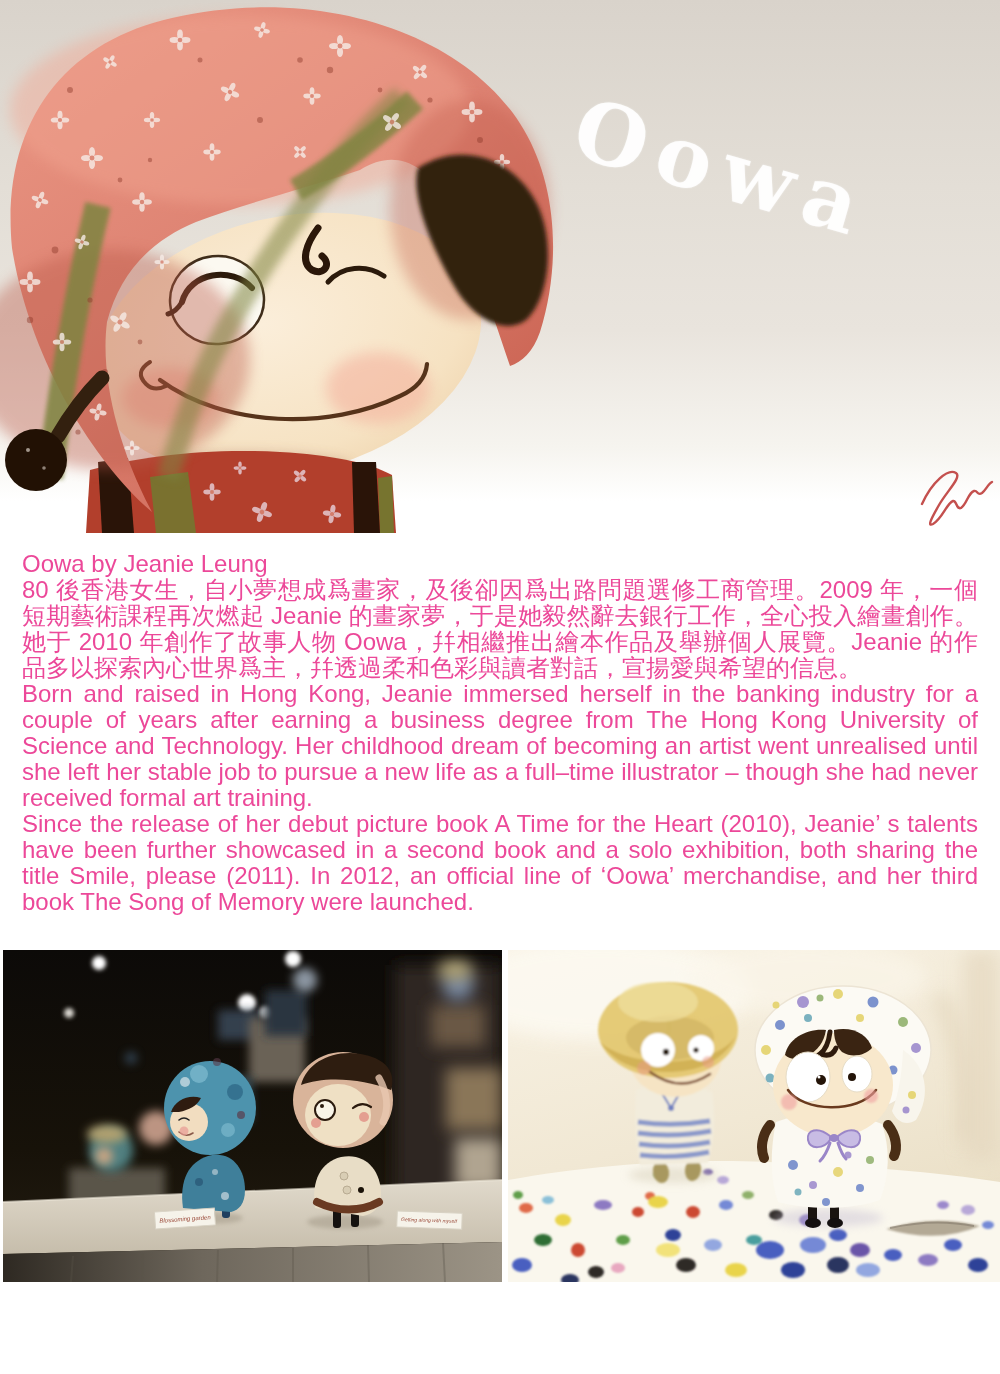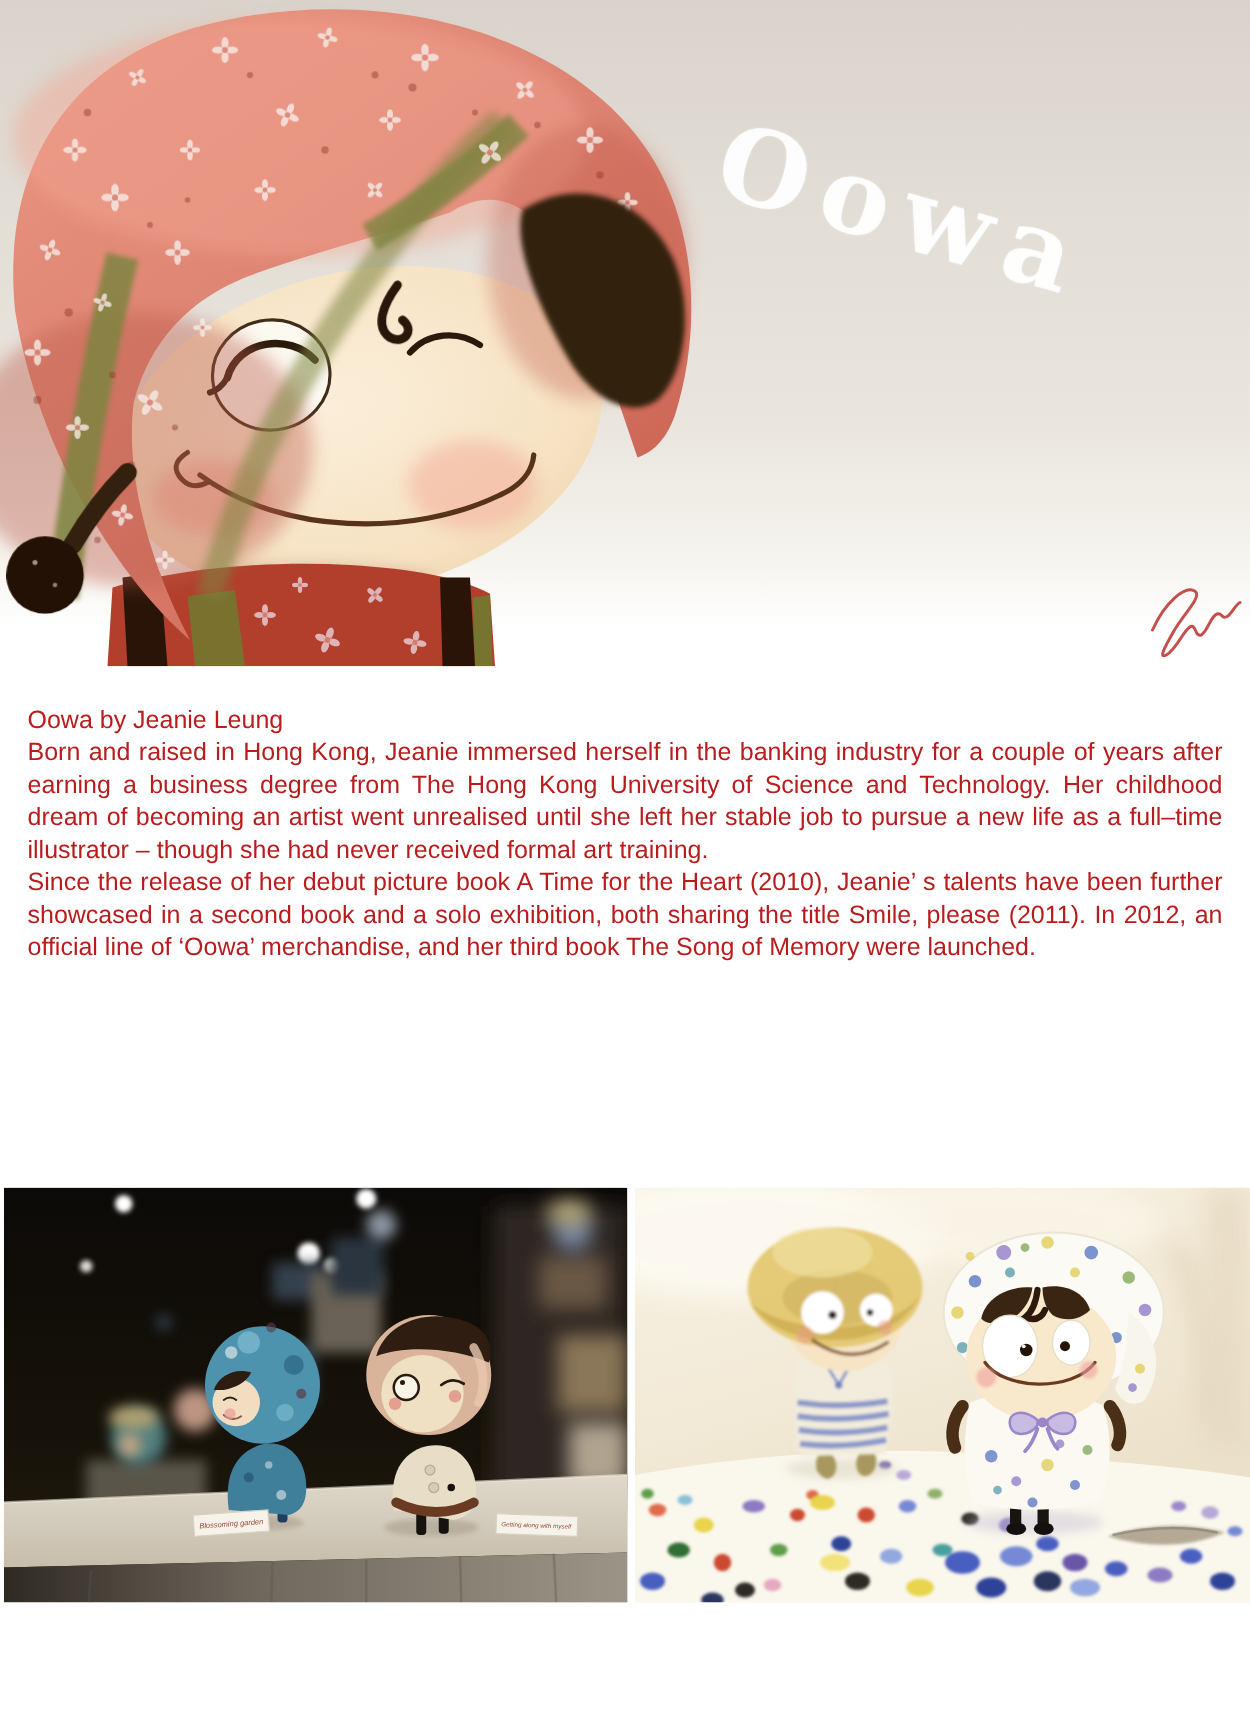--- a/index.html
+++ b/index.html
@@ -24,22 +24,22 @@
     font-weight:bold;font-size:84px;line-height:1;
     letter-spacing:12px;color:rgba(255,255,255,0.88);
     text-shadow:0 0 2px rgba(255,255,255,0.55);
     user-select:none;
   }
   .hero-signature{position:absolute;left:916px;top:460px;width:80px;height:66px;}
   .sr-only{position:absolute;width:1px;height:1px;overflow:hidden;clip:rect(0 0 0 0);white-space:nowrap;}
 
   
   .article{
-    position:relative;margin:30px 22px 0 22px;width:956px;
-    color:#b91c1c;font-size:20px;line-height:26px;
+    position:relative;margin:18px 22px 0 22px;width:956px;
+    color:#ec4899;font-size:24px;line-height:26px;
   }
   .article p{margin:0;text-align:justify;}
   .article .title{text-align:left;}
 
   
   .gallery{
     position:absolute;left:0;top:950px;width:1000px;height:332px;
     display:flex;gap:6px;padding-left:3px;box-sizing:border-box;
   }
   .photo{position:relative;height:332px;margin:0;overflow:hidden;}
@@ -194,20 +194,21 @@
     <div class="hero-signature">
       <svg width="80" height="66" viewBox="0 0 80 66" aria-hidden="true">
         <path d="M6,44 C16,22 32,8 40,13 C46,17 31,31 23,45 C15,59 11,67 17,64 C26,59 31,43 37,41 C41,40 40,50 45,48 C51,44 52,33 58,31 C62,30 61,36 66,33 C70,30 72,24 76,22" fill="none" stroke="#c4504e" stroke-width="2.4" stroke-linecap="round"></path>
       </svg>
       <span class="sr-only">Jeanie</span>
     </div>
   </figure>
 
   <section class="article">
     <p class="title">Oowa by Jeanie Leung</p>
+    <p lang="zh-Hant">80 後香港女生，自小夢想成爲畫家，及後卻因爲出路問題選修工商管理。2009 年，一個短期藝術課程再次燃起 Jeanie 的畫家夢，于是她毅然辭去銀行工作，全心投入繪畫創作。她于 2010 年創作了故事人物 Oowa，幷相繼推出繪本作品及舉辦個人展覽。Jeanie 的作品多以探索內心世界爲主，幷透過柔和色彩與讀者對話，宣揚愛與希望的信息。</p>
     <p>Born and raised in Hong Kong, Jeanie immersed herself in the banking industry for a couple of years after earning a business degree from The Hong Kong University of Science and Technology. Her childhood dream of becoming an artist went unrealised until she left her stable job to pursue a new life as a full–time illustrator – though she had never received formal art training.</p>
     <p>Since the release of her debut picture book A Time for the Heart (2010), Jeanie’ s talents have been further showcased in a second book and a solo exhibition, both sharing the title Smile, please (2011). In 2012, an official line of ‘Oowa’ merchandise, and her third book The Song of Memory were launched.</p>
   </section>
 
   <div class="gallery">
 
     <figure class="photo left">
       <svg width="499" height="332" viewBox="0 0 499 332" aria-hidden="true">
         <defs>
           <linearGradient id="gBg" x1="0" y1="0" x2="0" y2="1">

